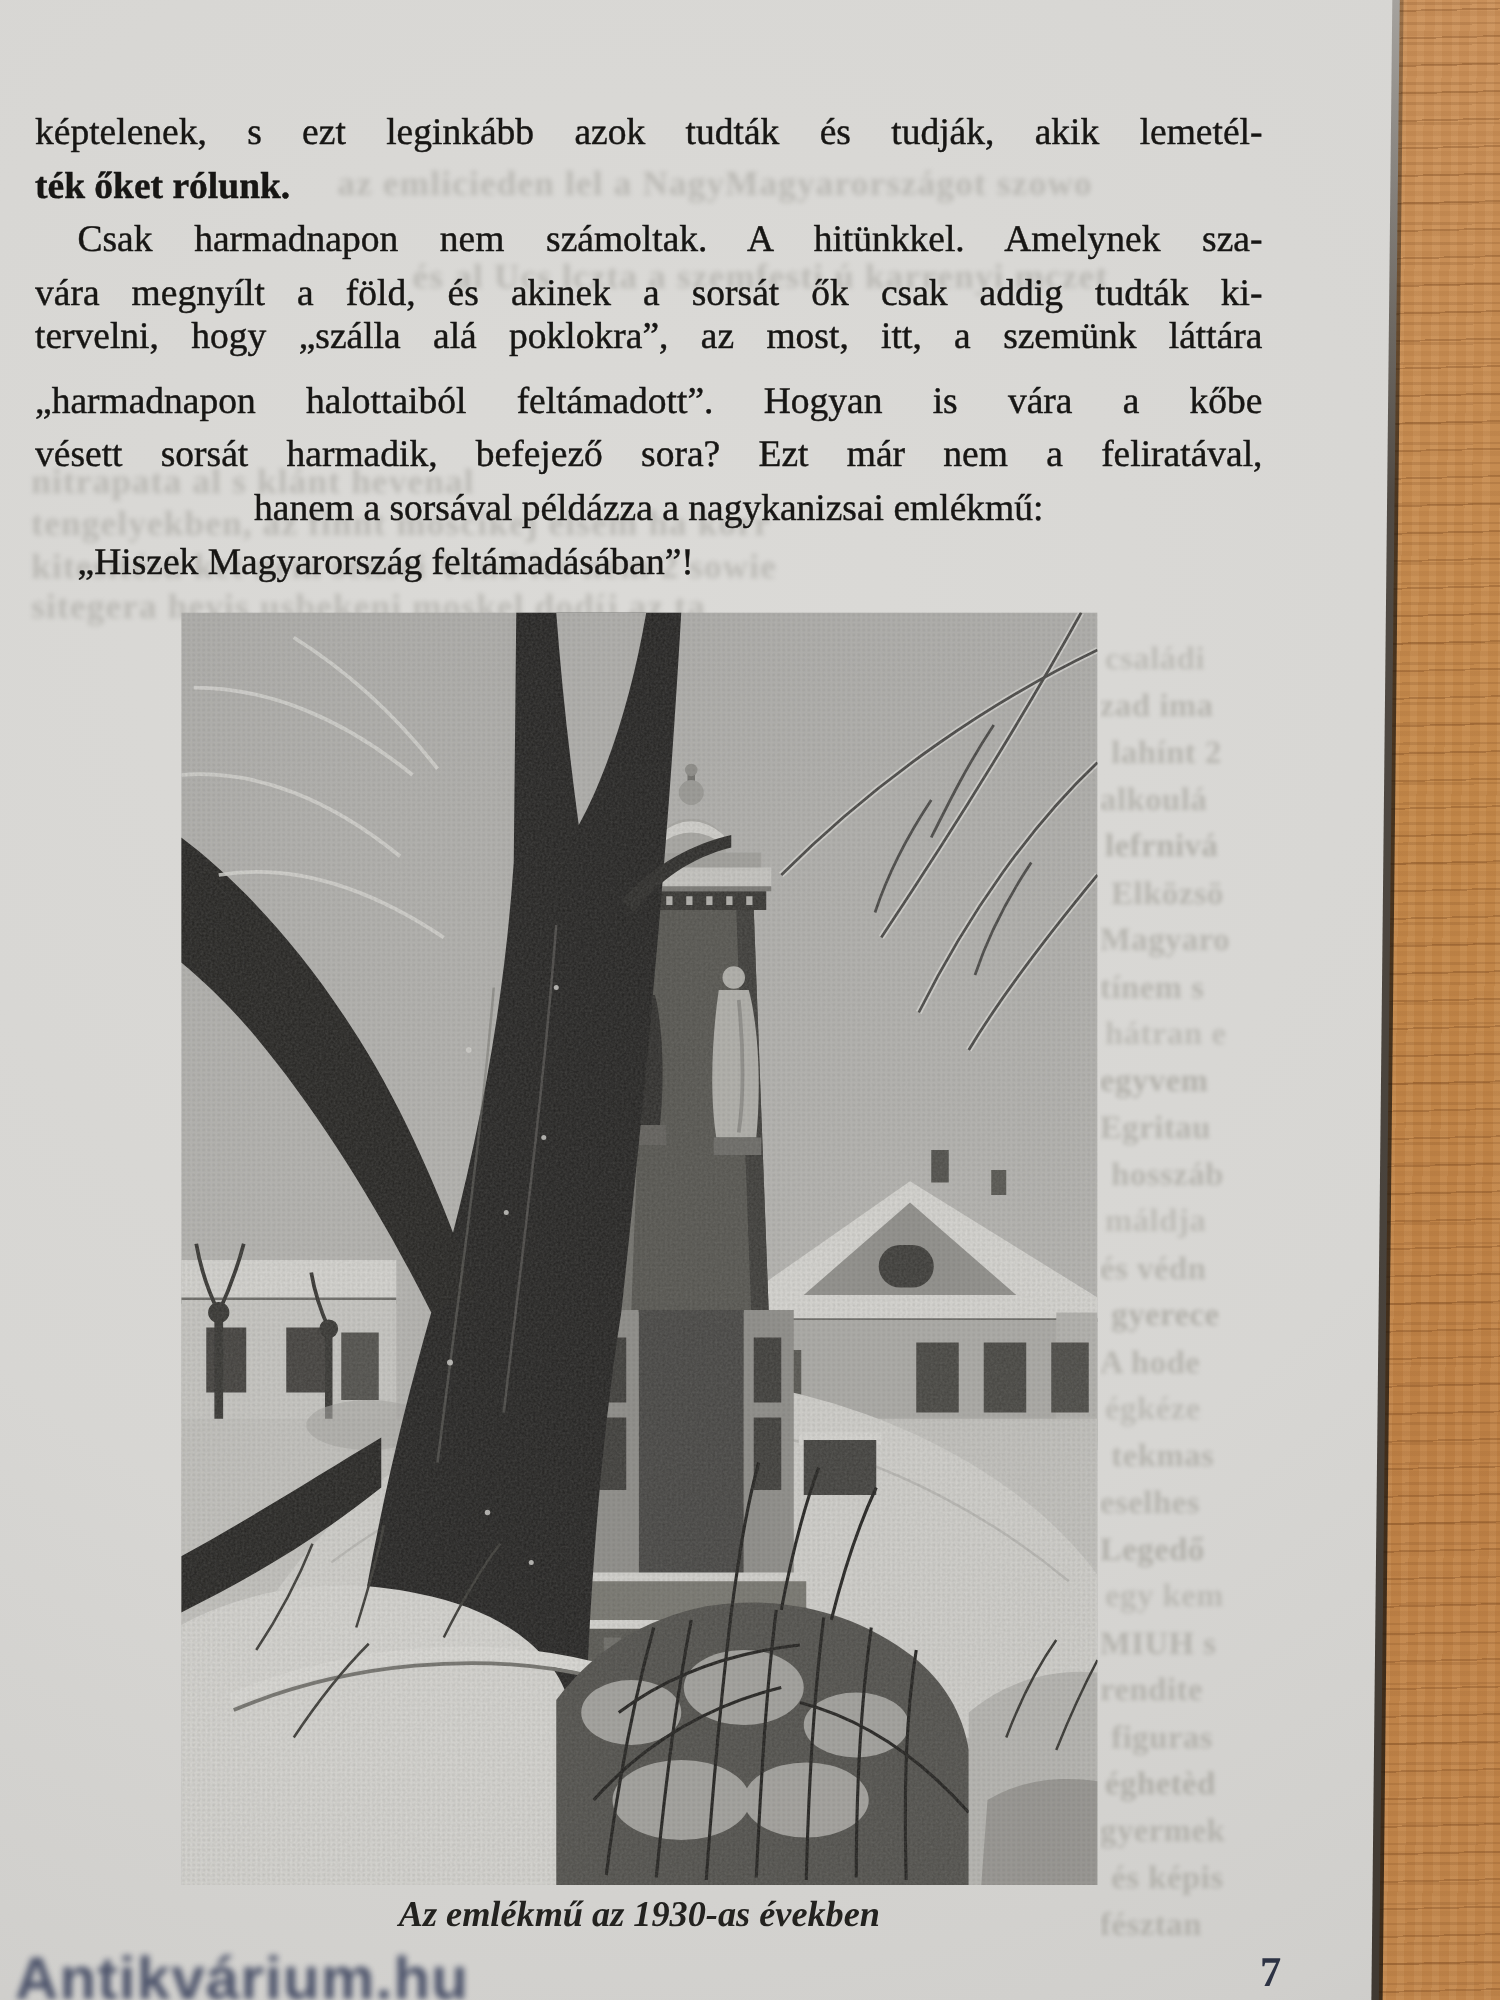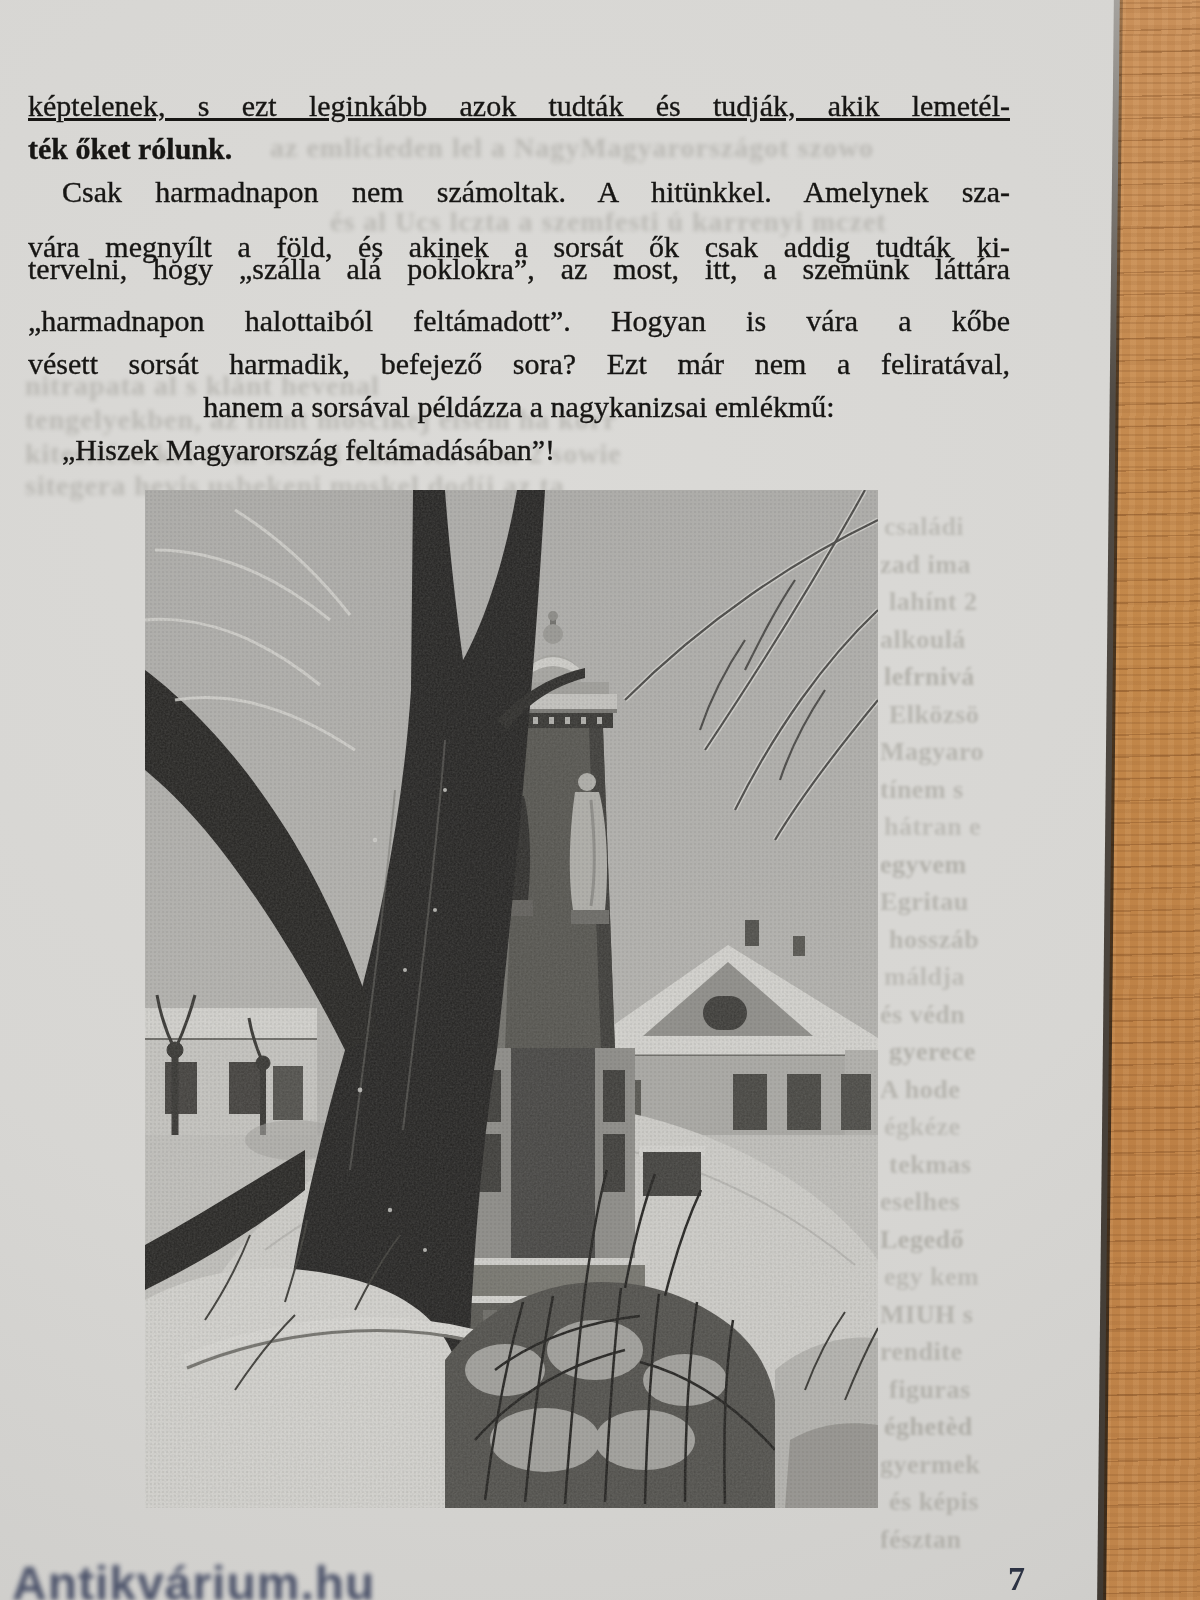--- a/index.html
+++ b/index.html
@@ -9,21 +9,21 @@
     font-family:"Liberation Serif", serif;
   }
   
   .textline{
     position:absolute; left:28px; width:982px; height:43px; overflow:hidden;
     font-size:30px; line-height:43px; color:#171614;
     -webkit-text-stroke:0.35px #171614; z-index:2;
   }
   .just{text-align:justify; text-align-last:justify; text-justify:inter-word;}
   .indent{text-indent:34px;}
-  .l0{top:84px;text-decoration:underline;} .l1{top:127px;font-weight:bold;} .l2{top:170px;} .l3{top:213px;margin-top:12px;} .l4{top:247px;}
+  .l0{top:84px;} .l1{top:127px;font-weight:bold;} .l2{top:170px;} .l3{top:213px;} .l4{top:247px;}
   .l5{top:299px;} .l6{top:342px;} .l7{top:385px;text-align:center;} .l8{top:428px;}
   
   .ghost{
     position:absolute; z-index:1; color:#76746c; opacity:.30;
     filter:blur(2.2px); font-weight:700; white-space:nowrap; overflow:hidden;
     font-size:28px; letter-spacing:1px;
   }
   .g-u1{top:132px; left:270px; width:740px;}
   .g-u2{top:206px; left:330px; width:650px;}
   .g-m1{top:370px; left:25px; width:990px;}
@@ -340,18 +340,19 @@
         <g stroke="#34332f" stroke-width="2" fill="none">
           <path d="M660,900 C672,868 686,842 700,822"></path>
           <path d="M700,910 C712,880 724,855 733,838"></path>
         </g>
       </g>
 
       <rect x="0" y="0" width="733" height="1018" filter="url(#grain)" opacity=".5"></rect>
     </svg>
   </figure>
 
+  <figcaption class="caption">Az emlékmű az 1930-as években</figcaption>
 
   <div class="watermark">Antikvárium.hu</div>
   <div class="pagenum">7</div>
 
   <div class="wood"></div>
 </div>
 
 </body></html>

